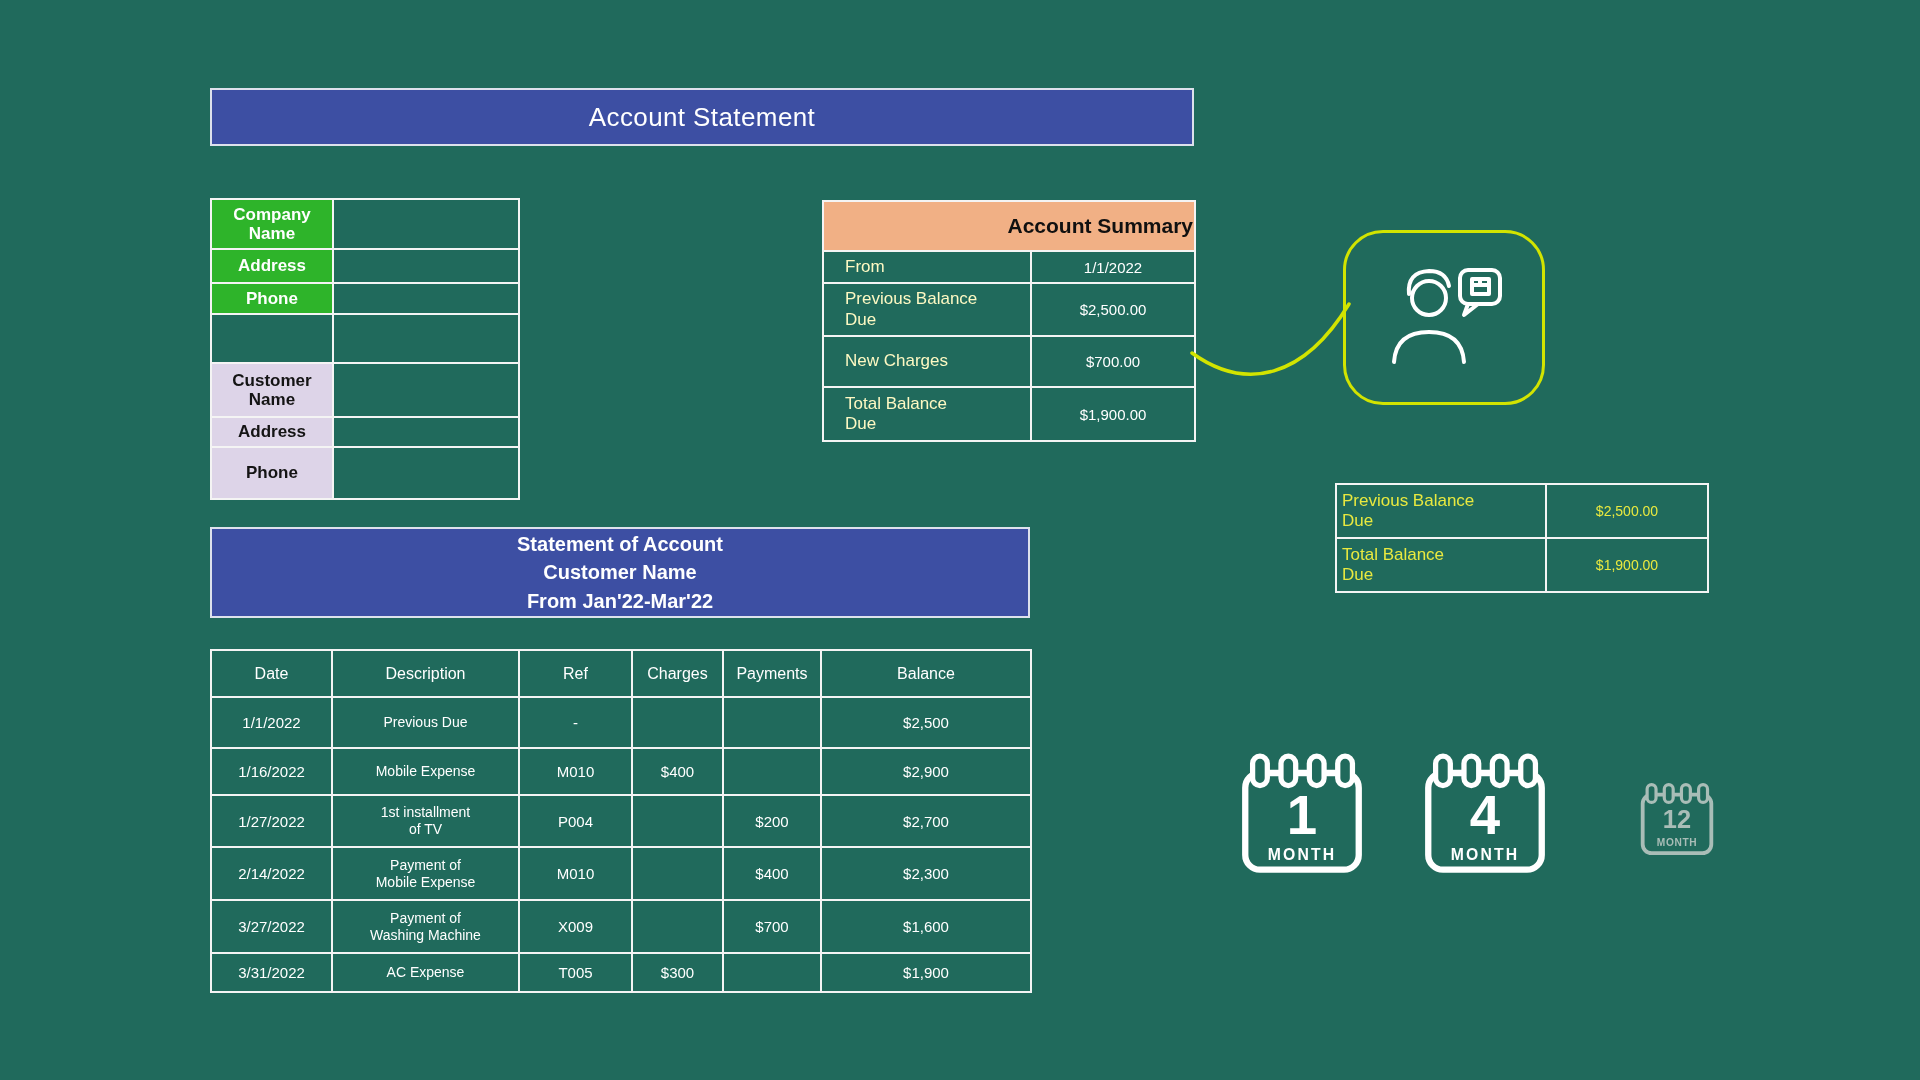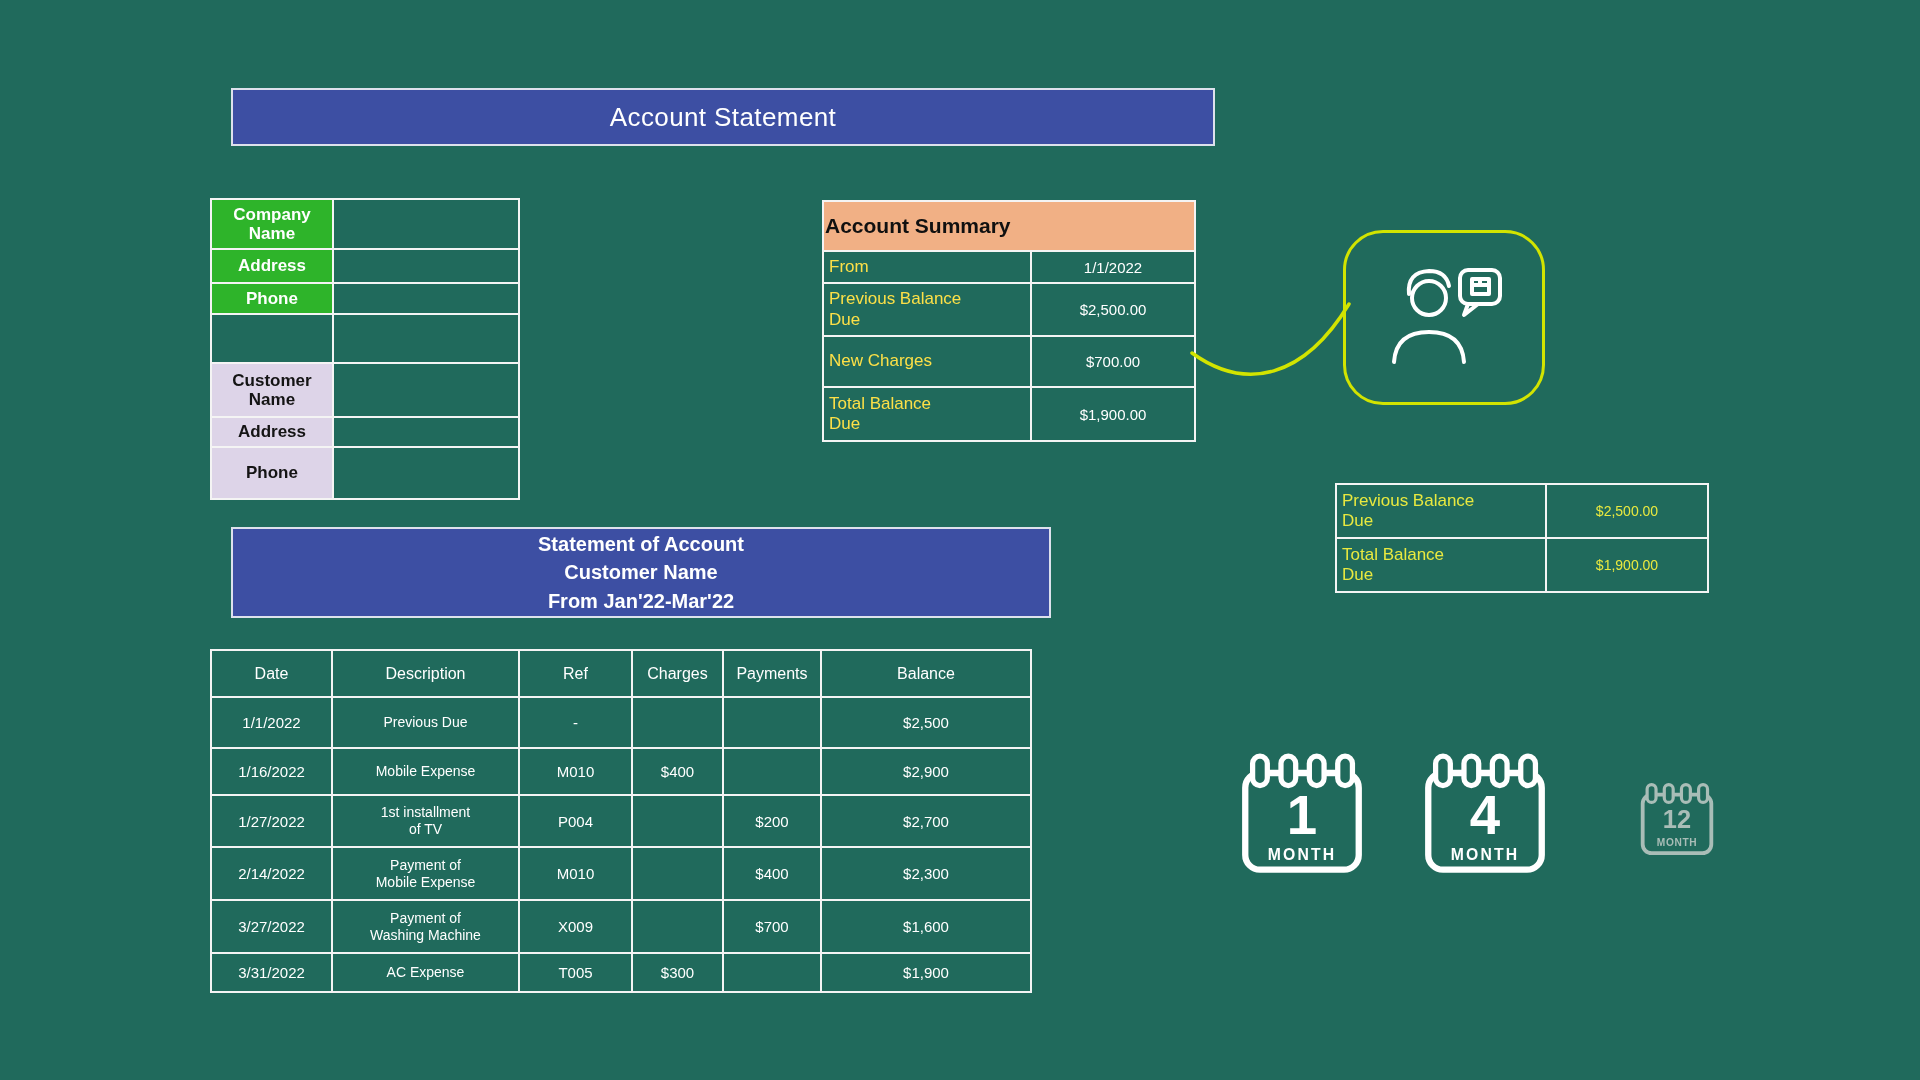--- a/index.html
+++ b/index.html
@@ -11,39 +11,38 @@
     overflow:hidden;
   }
   
   .banner{
     position:absolute;
     background:#3d4fa3;
     border:2px solid #dde1ec;
     color:#ffffff;
     display:flex;align-items:center;justify-content:center;
     box-sizing:border-box;
-    margin-left:21px;
   }
   .title-banner{left:210px;top:88px;width:984px;height:58px;font-size:26px;letter-spacing:.4px;}
   .statement-banner{left:210px;top:527px;width:820px;height:91px;flex-direction:column;font-size:20px;font-weight:bold;line-height:1.42;}
   
   table{border-collapse:collapse;table-layout:fixed;}
   td{border:2px solid #f4f4f4;box-sizing:border-box;vertical-align:middle;overflow:hidden;}
   .pre{white-space:pre-line;}
   
   .company-table{position:absolute;left:210px;top:198px;width:308px;}
   .company-table td{text-align:center;}
   .lbl{font-weight:bold;font-size:17px;line-height:1.12;}
   .green{background:#2eb42a;color:#ffffff;}
   .lavender{background:#ddd4e8;color:#141414;}
   .val{background:transparent;}
   
   .summary-table{position:absolute;left:822px;top:200px;width:372px;}
-  .summary-header{background:#f1b085;color:#101010;font-weight:bold;font-size:21px;text-align:left;}
-  .s-lbl{color:#fde047;font-size:17px;text-align:left;padding-left:5px;line-height:1.18;}
+  .summary-header{background:#f1b085;color:#101010;font-weight:bold;font-size:21px;text-align:right;}
+  .s-lbl{color:#fef9c3;font-size:17px;text-align:left;padding-left:21px;line-height:1.18;}
   .s-val{color:#ffffff;font-size:15px;text-align:center;}
   
   .highlight-table{position:absolute;left:1335px;top:483px;width:372px;}
   .h-lbl{color:#e9e93f;font-size:17px;text-align:left;padding-left:5px;line-height:1.18;}
   .h-val{color:#e9e93f;font-size:14px;text-align:center;}
   
   .trans-table{position:absolute;left:210px;top:649px;width:820px;color:#ffffff;}
   .trans-table td{text-align:center;font-size:15px;}
   .trans-table .hdr{font-size:16px;border-radius:13px;}
   .trans-table .desc{font-size:14px;line-height:1.2;}

